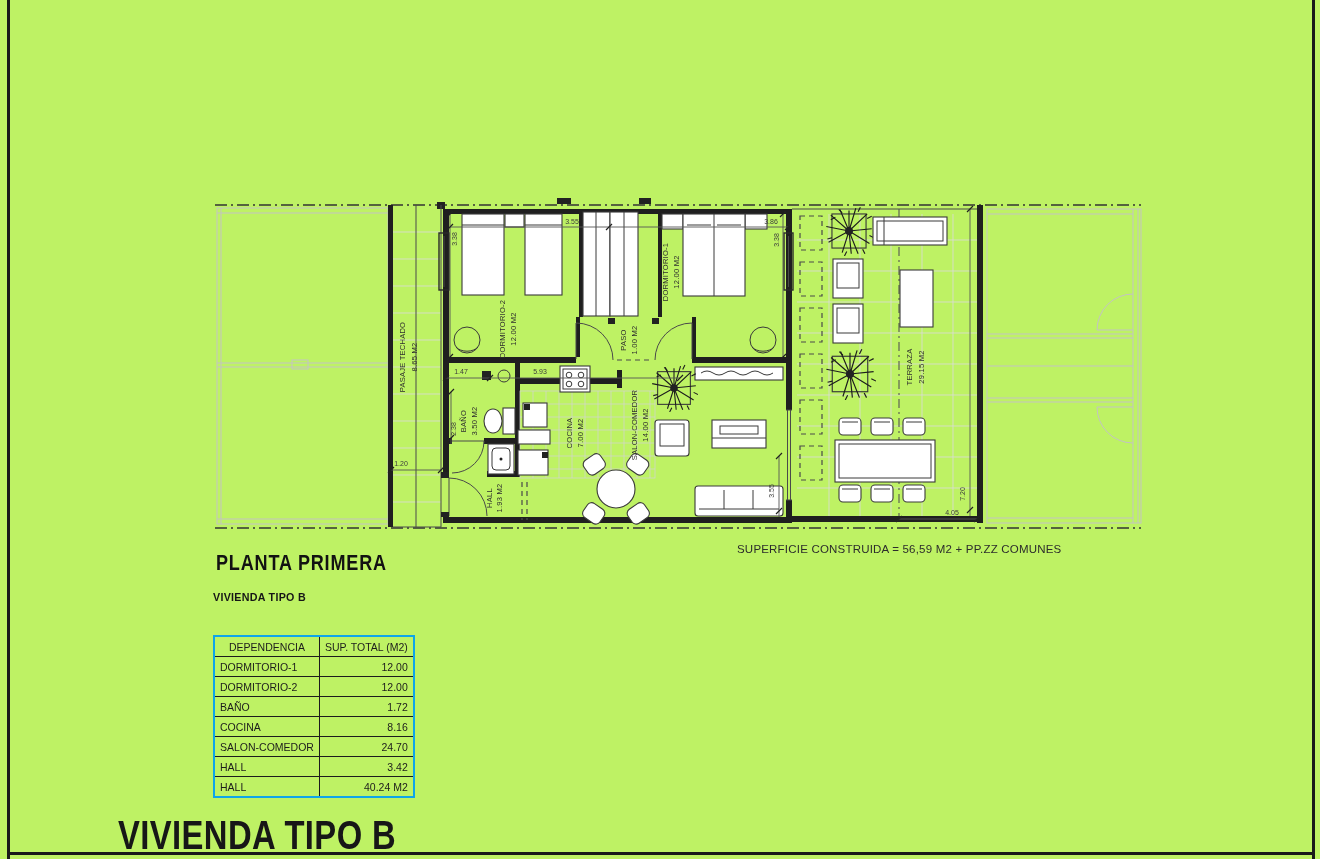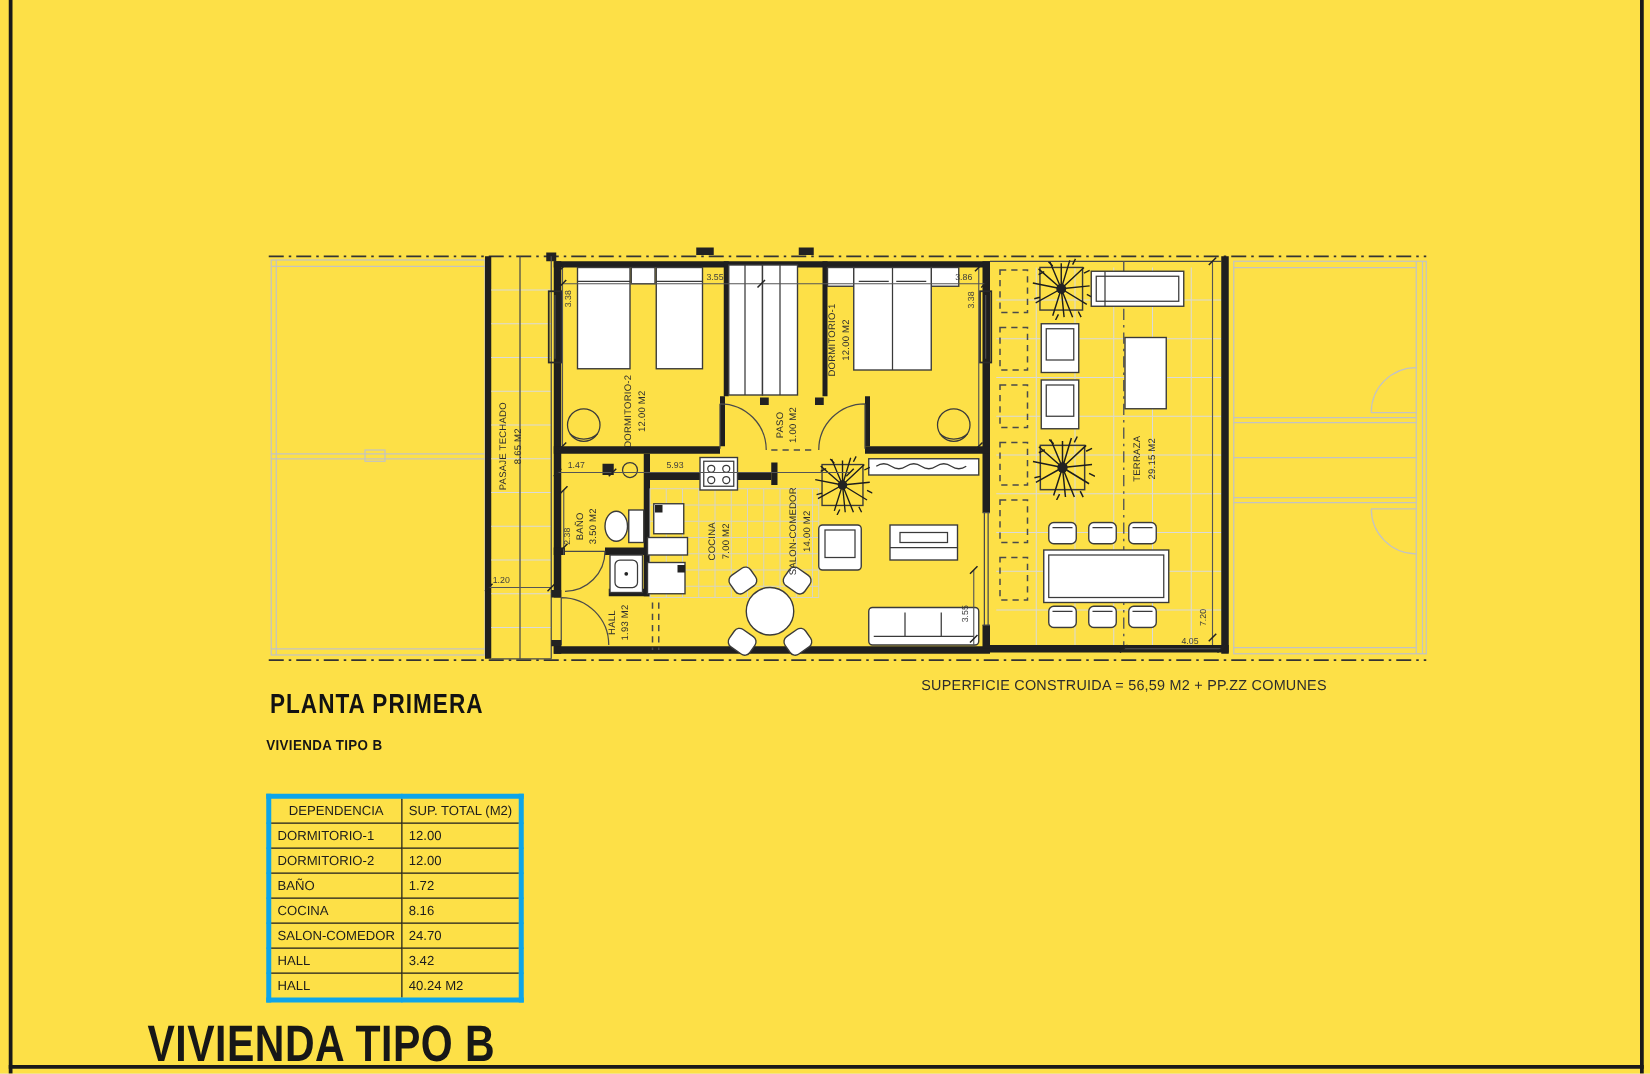--- a/index.html
+++ b/index.html
@@ -1,16 +1,16 @@
 <!DOCTYPE html>
 <html><head>
 <meta charset="utf-8">
 <style>
   html,body{margin:0;padding:0;background:#e8e8e8;}
-  .sheet{position:relative;width:1320px;height:859px;background:#fde047;overflow:hidden;
+  .sheet{position:relative;width:1320px;height:859px;background:#bef264;overflow:hidden;
          font-family:"Liberation Sans",sans-serif;}
   .frame{position:absolute;background:#191919;}
   .frame.left{left:7px;top:0;width:3px;height:859px;}
   .frame.right{left:1312px;top:0;width:3px;height:859px;}
   .frame.bottom{left:7px;top:852px;width:1308px;height:3px;}
 
   svg.plansvg{position:absolute;left:0;top:0;width:1320px;height:859px;}
 
   
   .wall{fill:#1f1f1f;}
@@ -32,25 +32,25 @@
   .dm{font-size:7px;fill:#3c3c3c;text-anchor:middle;}
 
   
   .superficie{position:absolute;left:737px;top:543px;font-size:11.5px;color:#2c2c2c;
               letter-spacing:.2px;white-space:nowrap;}
   .plan-title{position:absolute;left:216px;top:550px;font-size:22px;font-weight:bold;color:#121212;
               letter-spacing:1px;transform:scaleX(.82);transform-origin:left top;white-space:nowrap;}
   .table-block{position:absolute;left:213px;top:591px;}
   .table-heading{font-size:11.5px;font-weight:bold;color:#161616;letter-spacing:.3px;
                  transform:scaleX(.93);transform-origin:left top;margin-bottom:5px;white-space:nowrap;}
-  table.areas{border-collapse:collapse;border:4px solid #0ea5e9;margin-top:32px;}
+  table.areas{border-collapse:collapse;border:2px solid #0ea5e9;margin-top:32px;}
   table.areas td{border:1px solid #1c1c1c;font-size:10.5px;color:#1c1c1c;height:19px;
                  padding:0 5px;white-space:nowrap;}
   td.c1{width:88px;text-align:left;}
-  td.c2{width:68px;text-align:left;}
+  td.c2{width:68px;text-align:right;}
   tr.hdr td{text-align:center;}
   td.totalval{border:2.5px solid #111;font-weight:normal;}
   .footer-title{position:absolute;left:118px;top:812px;font-size:41px;font-weight:bold;color:#171717;
                 transform:scaleX(.8);transform-origin:left top;white-space:nowrap;letter-spacing:.5px;}
 </style>
 </head>
 <body>
 
 <div class="sheet">
   <div class="frame left"></div>

